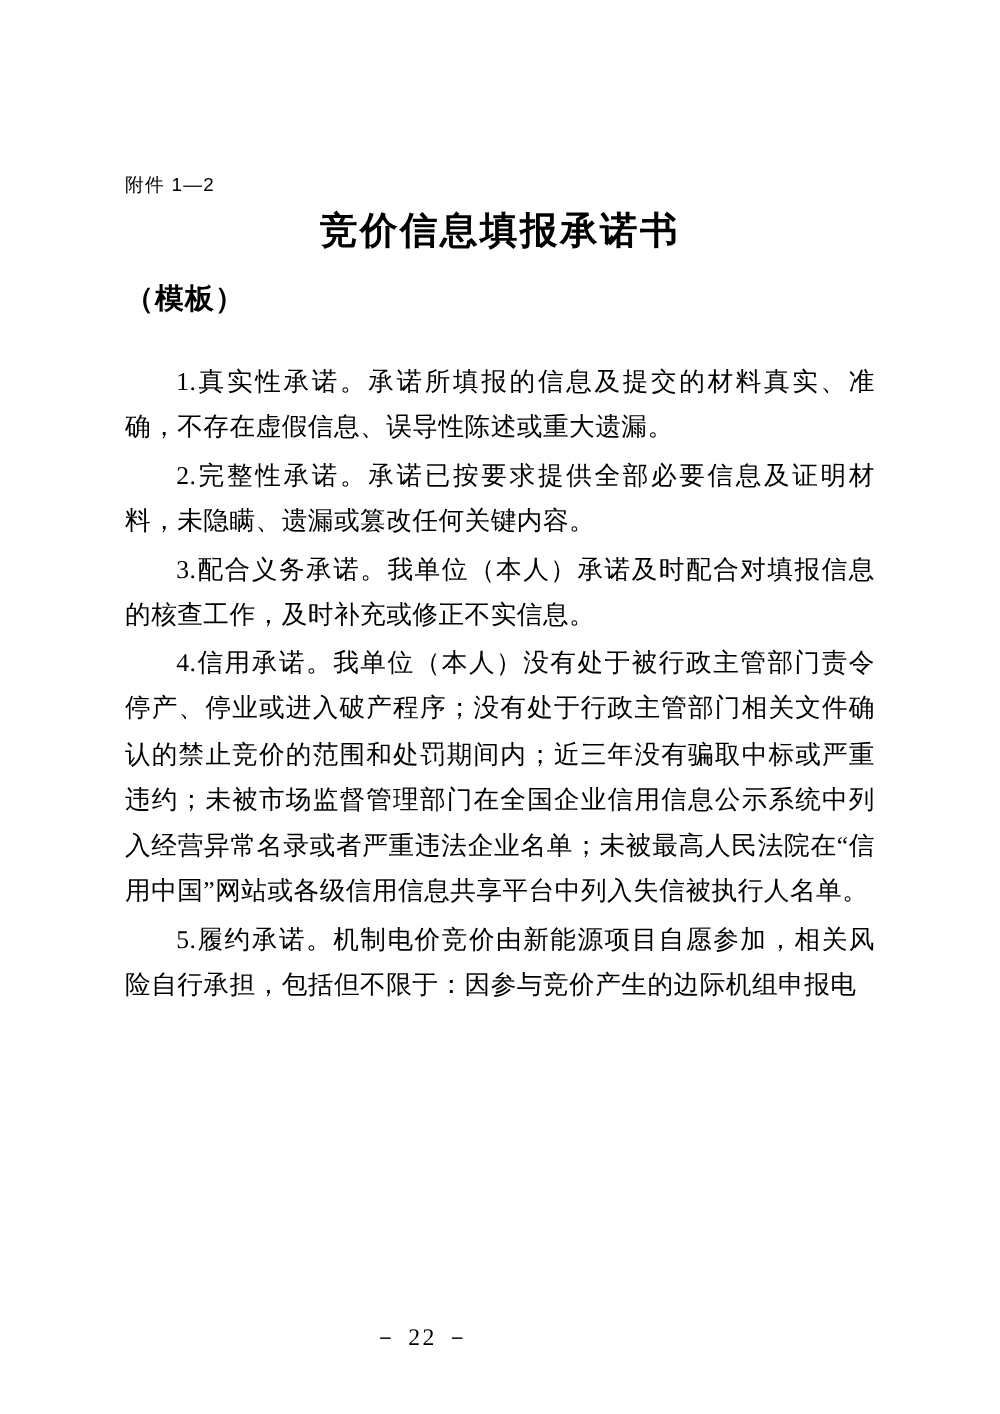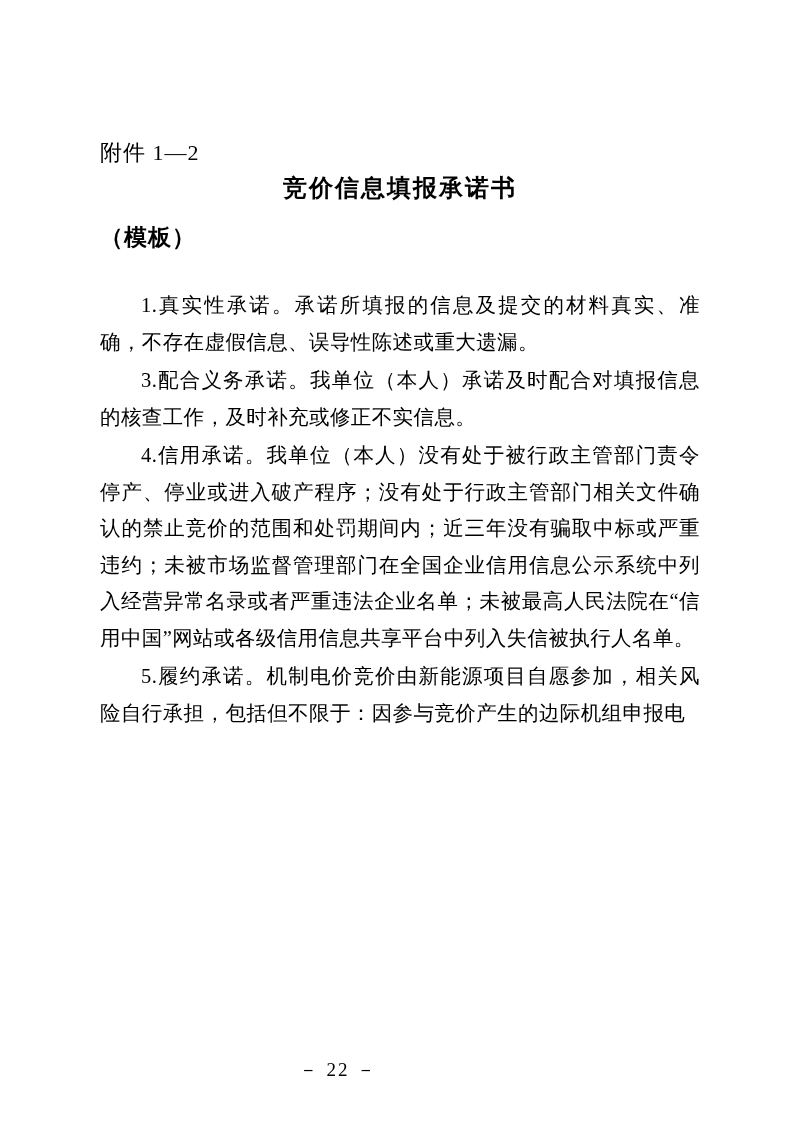--- a/index.html
+++ b/index.html
@@ -18,29 +18,29 @@
   .page {
     position: absolute;
     top: 0;
     left: 0;
     width: 800px;
     height: 1131px;
     box-sizing: border-box;
     padding: 140px 100px 60px 100px;
   }
   .attachment-label {
-    font-size: 22px;
+    font-size: 15px;
     letter-spacing: 1px;
     line-height: 1.2;
     margin: 0 0 6px 0;
-    font-family: Liberation Serif, serif;
+    font-family: Liberation Sans, sans-serif;
   }
   .doc-title {
     text-align: center;
-    font-size: 24px;
+    font-size: 30px;
     font-weight: bold;
     letter-spacing: 2px;
     margin: 4px 0 0 0;
     font-family: "Liberation Sans", "DejaVu Sans", sans-serif;
   }
   .doc-subtitle {
     font-size: 23px;
     font-weight: bold;
     letter-spacing: 1px;
     margin: 18px 0 0 0;
@@ -85,20 +85,21 @@
 
   <h1 class="doc-title">竞价信息填报承诺书</h1>
 
   <div class="doc-subtitle">（模板）</div>
 
   <div class="body-area">
 
 
     <p class="para">1.真实性承诺。承诺所填报的信息及提交的材料真实、准确，不存在虚假信息、误导性陈述或重大遗漏。</p>
 
+    <p class="para">2.完整性承诺。承诺已按要求提供全部必要信息及证明材料，未隐瞒、遗漏或篡改任何关键内容。</p>
 
     <p class="para">3.配合义务承诺。我单位（本人）承诺及时配合对填报信息的核查工作，及时补充或修正不实信息。</p>
 
     <p class="para">4.信用承诺。我单位（本人）没有处于被行政主管部门责令停产、停业或进入破产程序；没有处于行政主管部门相关文件确认的禁止竞价的范围和处罚期间内；近三年没有骗取中标或严重违约；未被市场监督管理部门在全国企业信用信息公示系统中列入经营异常名录或者严重违法企业名单；未被最高人民法院在“信用中国”网站或各级信用信息共享平台中列入失信被执行人名单。</p>
 
     <p class="para">5.履约承诺。机制电价竞价由新能源项目自愿参加，相关风险自行承担，包括但不限于：因参与竞价产生的边际机组申报电</p>
 
   </div>
 
   <div class="page-number">－ 22 －</div>

